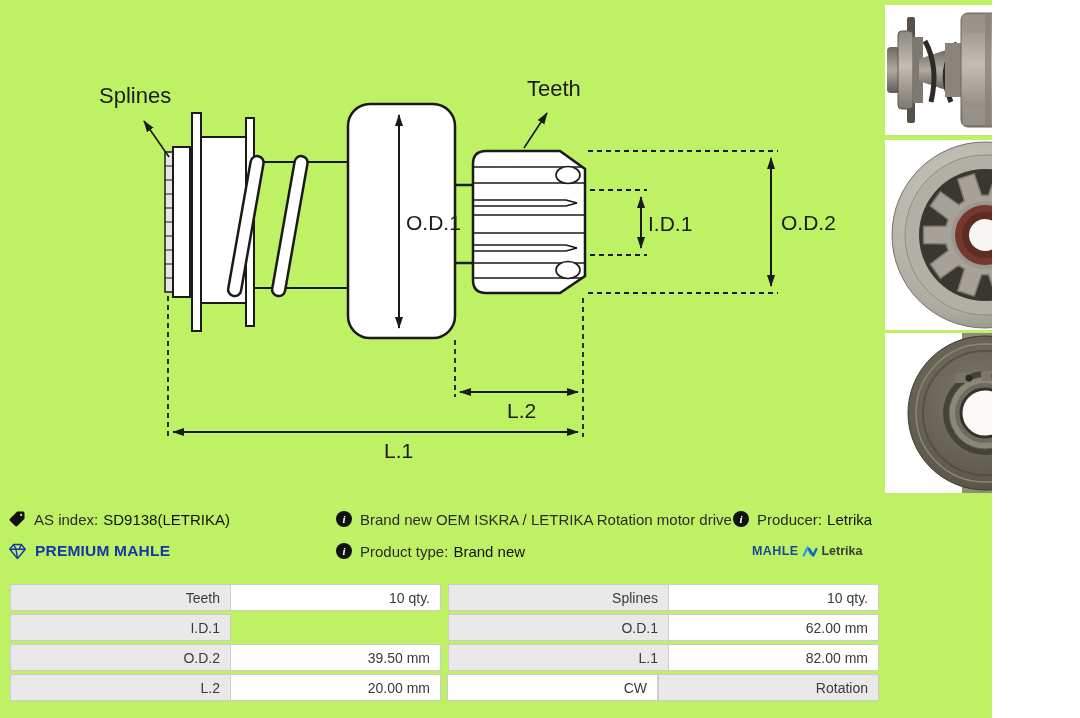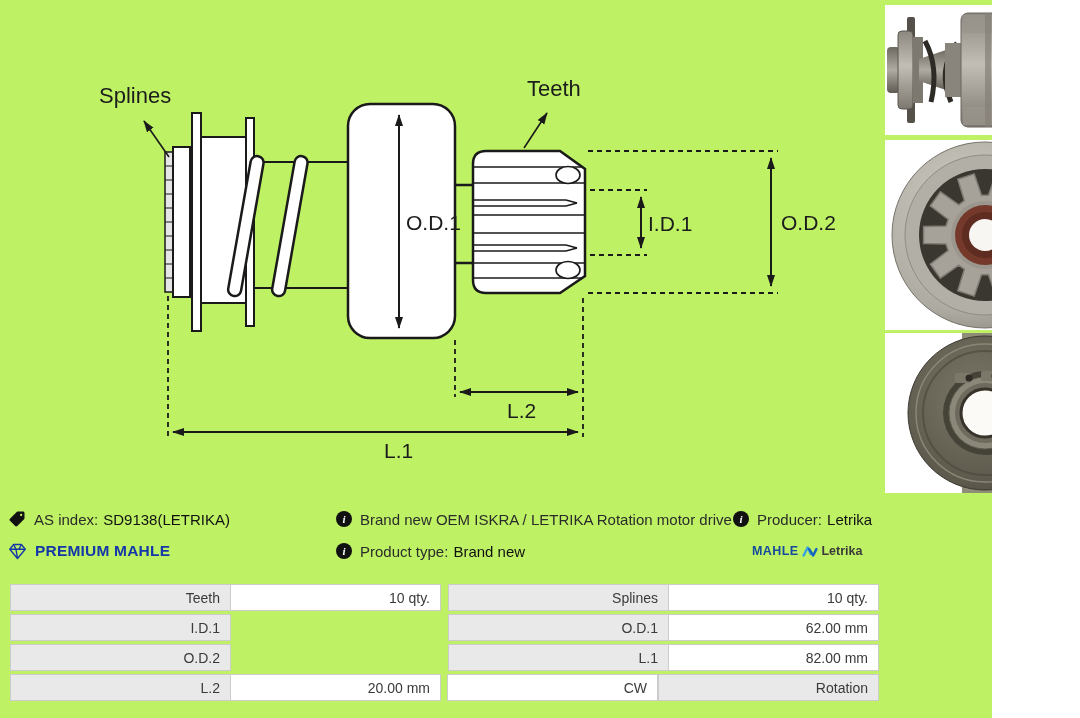--- a/index.html
+++ b/index.html
@@ -276,20 +276,21 @@
     <div class="spec-table">
       <div class="srow">
         <div class="scell slabel">Teeth</div>
         <div class="scell svalue">10 qty.</div>
       </div>
       <div class="srow">
         <div class="scell slabel">I.D.1</div>
       </div>
       <div class="srow">
         <div class="scell slabel">O.D.2</div>
+        <div class="scell svalue">39.50 mm</div>
       </div>
       <div class="srow">
         <div class="scell slabel">L.2</div>
         <div class="scell svalue">20.00 mm</div>
       </div>
     </div>
     <div class="spec-table">
       <div class="srow">
         <div class="scell slabel">Splines</div>
         <div class="scell svalue">10 qty.</div>

